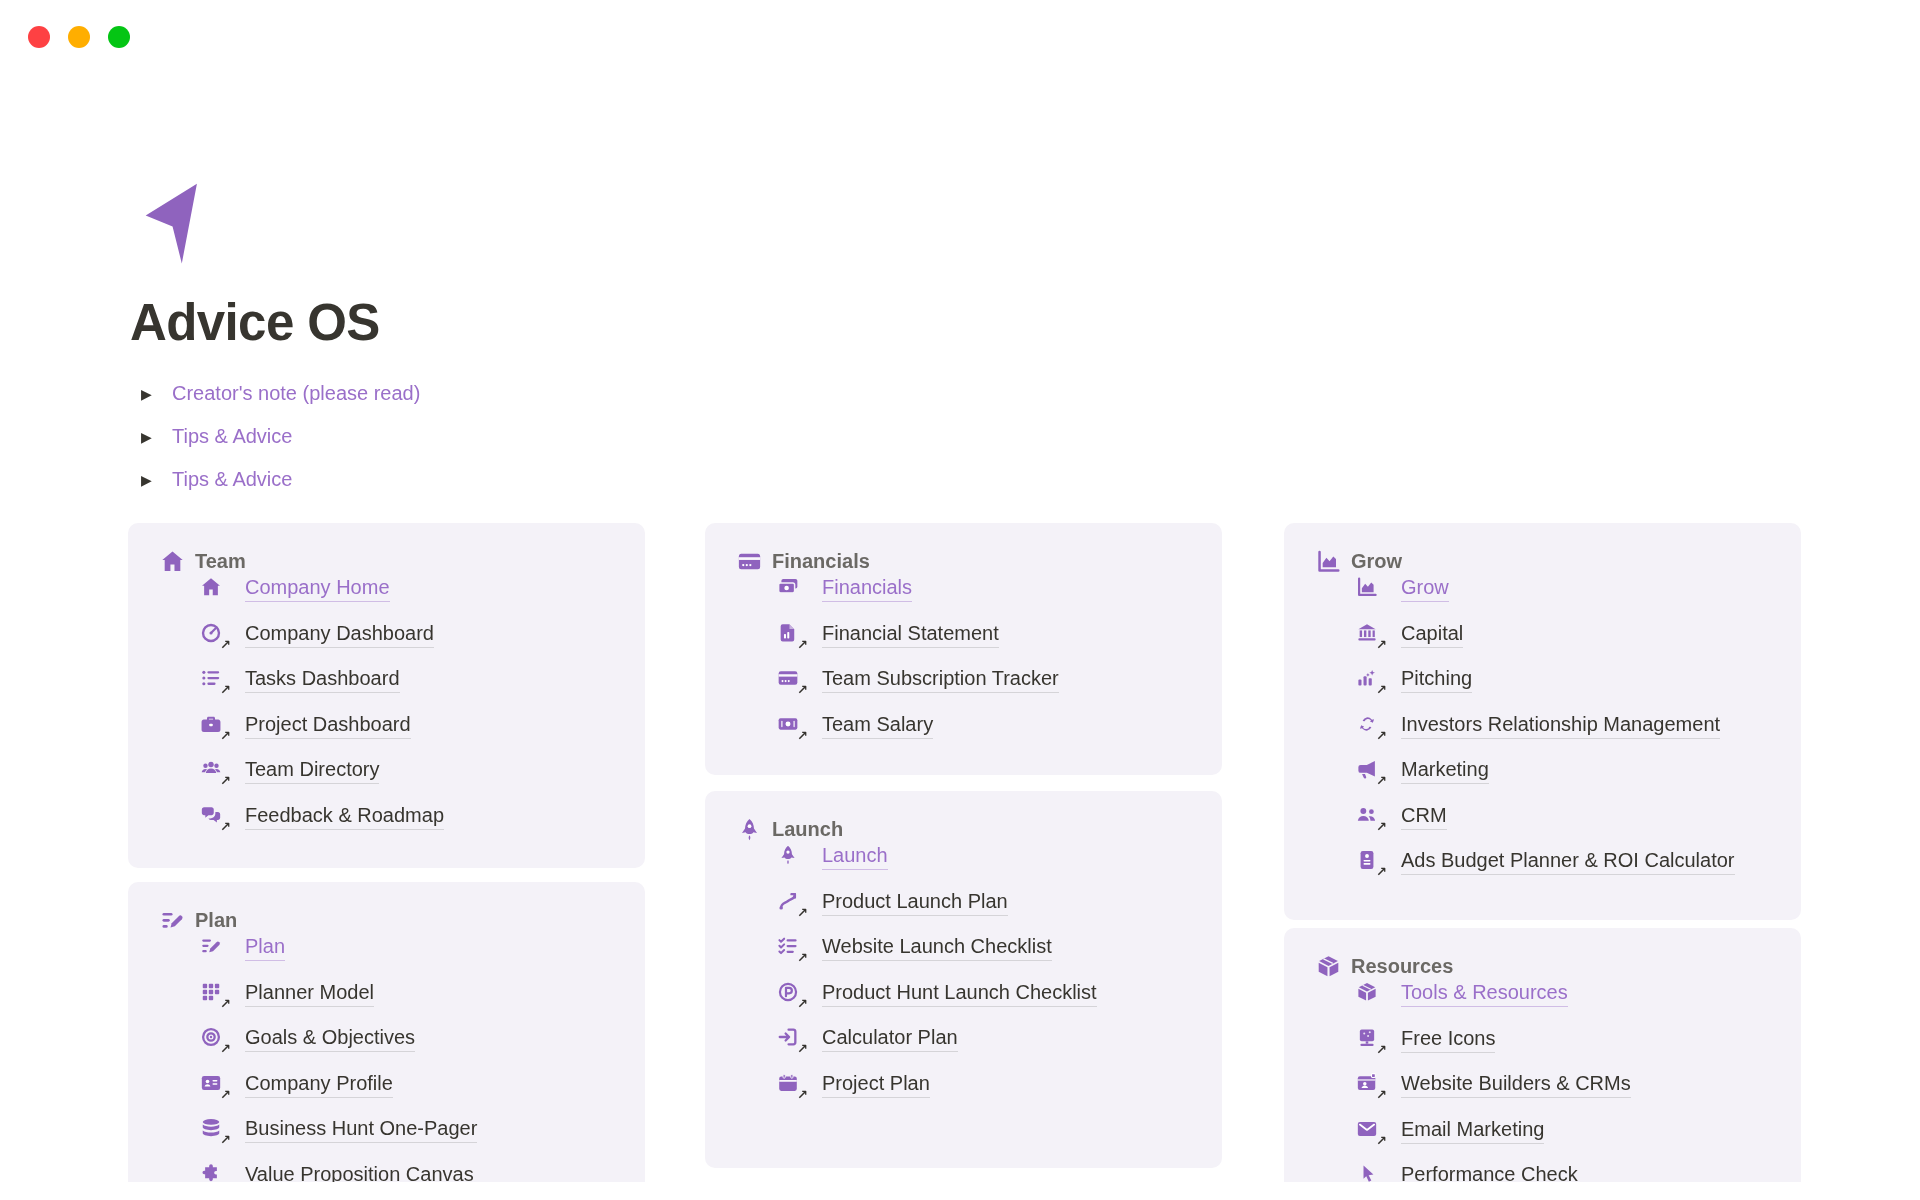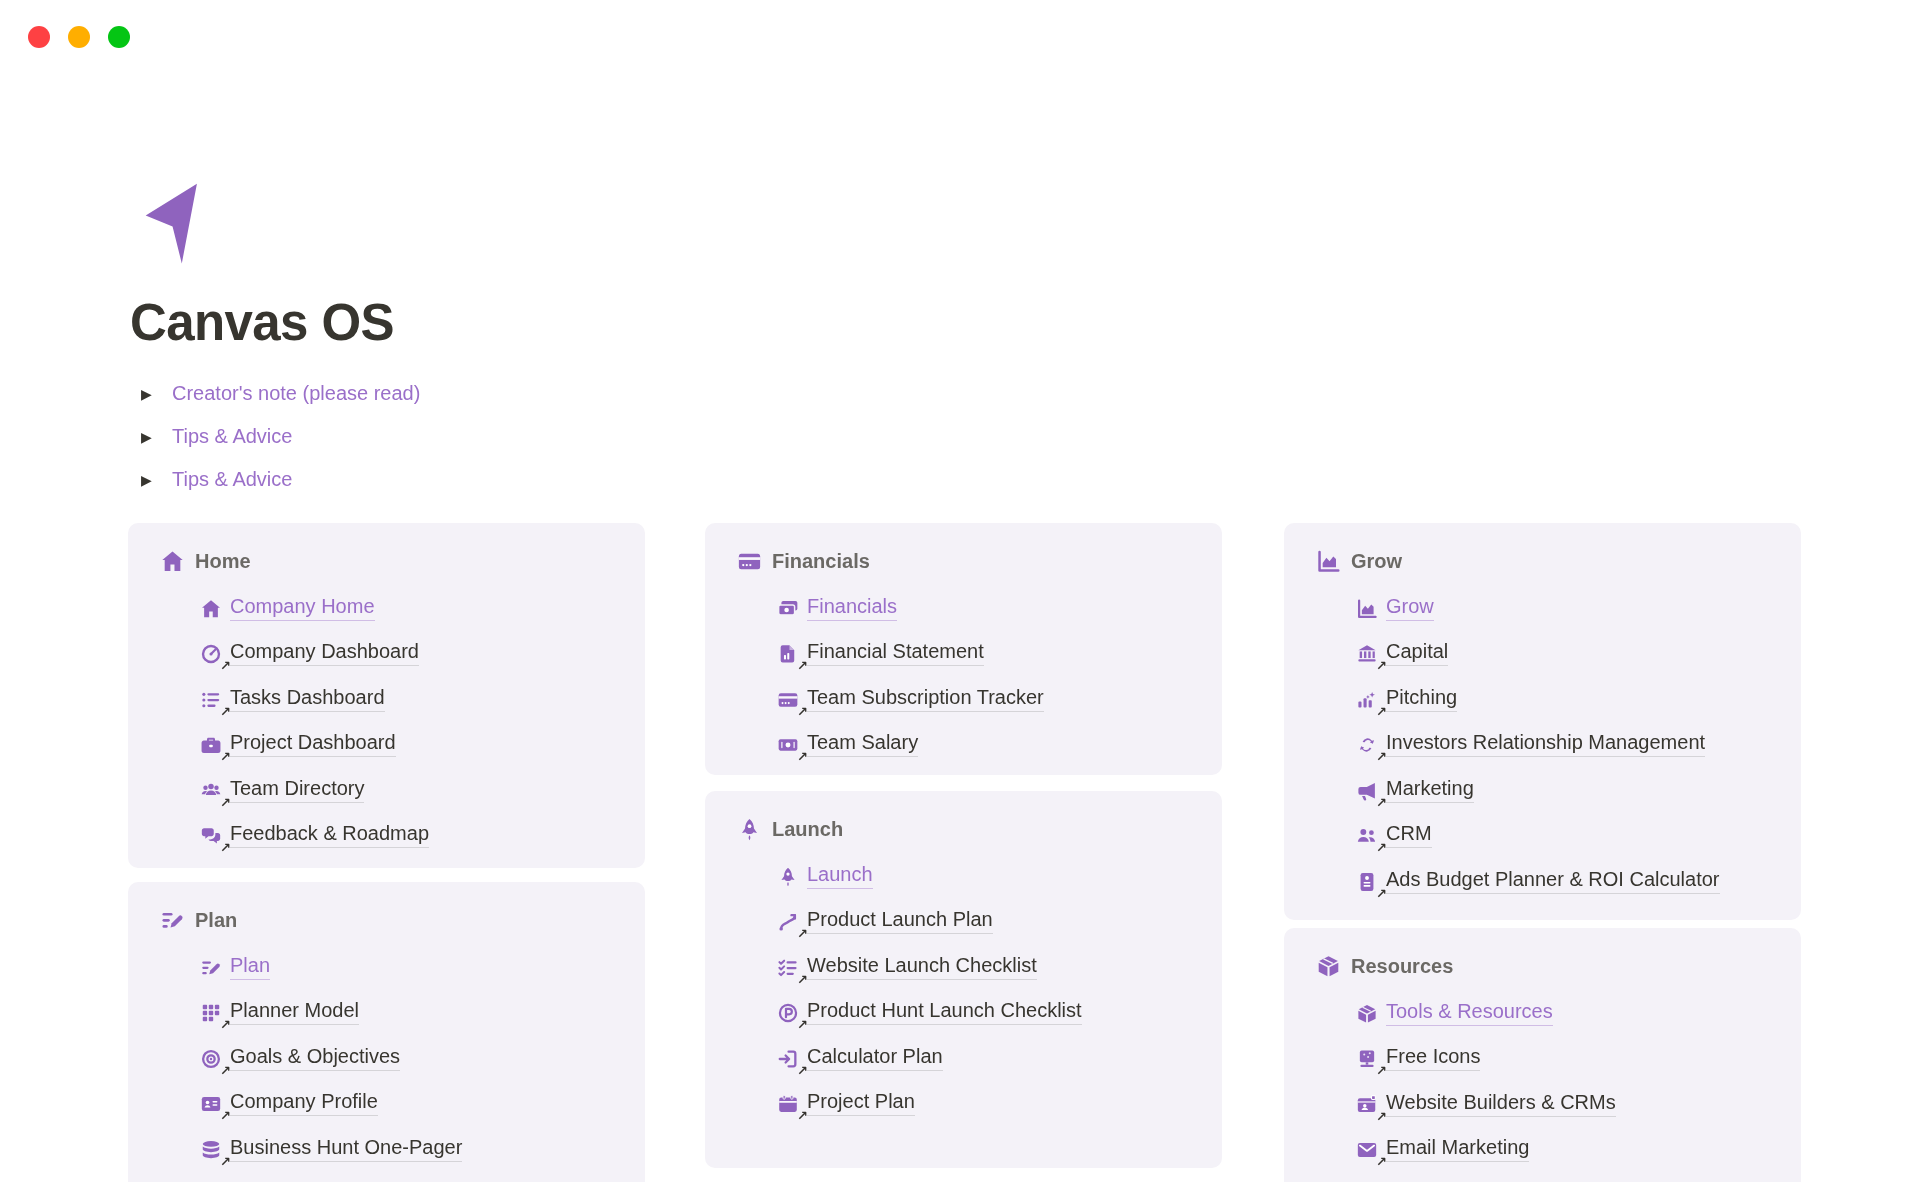--- a/index.html
+++ b/index.html
@@ -31,21 +31,21 @@
   .column{position:absolute;top:523px;width:517px}
   .card{
     background:var(--card-bg);border-radius:10px;
     padding:24px 32px 20px 32px;overflow:hidden;
   }
   .card-header{display:flex;align-items:center;gap:10px;height:28px}
   .card-icon{width:25px;height:25px;color:var(--icon-purple);flex:none}
   .card-icon svg{width:25px;height:25px;display:block}
   .card-title{font-size:20px;font-weight:600;color:var(--muted)}
   .items{margin-left:40px}
-  .item{display:flex;align-items:flex-end;height:45.5px;gap:6px;cursor:pointer}
+  .item{display:flex;align-items:flex-start;height:45.5px;gap:21px;cursor:pointer}
   .item-icon{position:relative;width:24px;height:24px;color:var(--icon-purple);flex:none}
   .item-icon svg{width:22px;height:22px;display:block;margin:1px 0 0 0}
   .arr{
     position:absolute;right:-7px;bottom:-6px;font-size:13px;font-weight:700;color:#34322e;
     line-height:1;font-family:"DejaVu Sans",sans-serif;
     text-shadow:-2px -1px 0 var(--card-bg),-1px -2px 0 var(--card-bg),0 -2px 0 var(--card-bg),-2px 0 0 var(--card-bg);
   }
   .item-label{
     font-size:20px;font-weight:500;color:var(--text);line-height:1.25;
     border-bottom:1.5px solid rgba(55,53,47,.16);padding-bottom:1px;white-space:nowrap;
@@ -61,21 +61,21 @@
       <span class="tl" style="background: rgb(255, 174, 0);"></span>
       <span class="tl" style="background: rgb(4, 197, 20);"></span>
     </div>
 
   <div class="hero">
     <svg viewBox="0 0 100 100" fill="currentColor" aria-hidden="true">
       <path d="M63 2 L2 40 L34 53 L45 97 Z"></path>
     </svg>
   </div>
 
-  <h1 class="page-title">Canvas OS</h1>
+  <h1 class="page-title">Advice OS</h1>
 
   <div class="toggles" id="toggles">
       <div class="toggle">
         <span class="tri">▶</span>
         <span class="toggle-label">Creator's note (please read)</span>
       </div>
       <div class="toggle">
         <span class="tri">▶</span>
         <span class="toggle-label">Tips &amp; Advice</span>
       </div>
@@ -87,21 +87,21 @@
 
   <div id="columns">
       <div class="column" style="left: 128px;">
         <section class="card" style="height: 345px;">
           <div class="card-header">
             <span class="card-icon">
               <svg viewBox="0 0 24 24" fill="currentColor" aria-hidden="true">
                 <path d="M12 2.5 21.8 10.6h-2.3V21h-5.6v-6.2H10V21H4.5V10.6H2.2Z"></path>
               </svg>
             </span>
-            <span class="card-title">Home</span>
+            <span class="card-title">Team</span>
           </div>
           <div class="items">
             <div class="item primary">
               <span class="item-icon">
                 <svg viewBox="0 0 24 24" fill="currentColor" aria-hidden="true">
                   <path d="M12 2.5 21.8 10.6h-2.3V21h-5.6v-6.2H10V21H4.5V10.6H2.2Z"></path>
                 </svg>
               </span>
               <span class="item-label">Company Home</span>
             </div>

